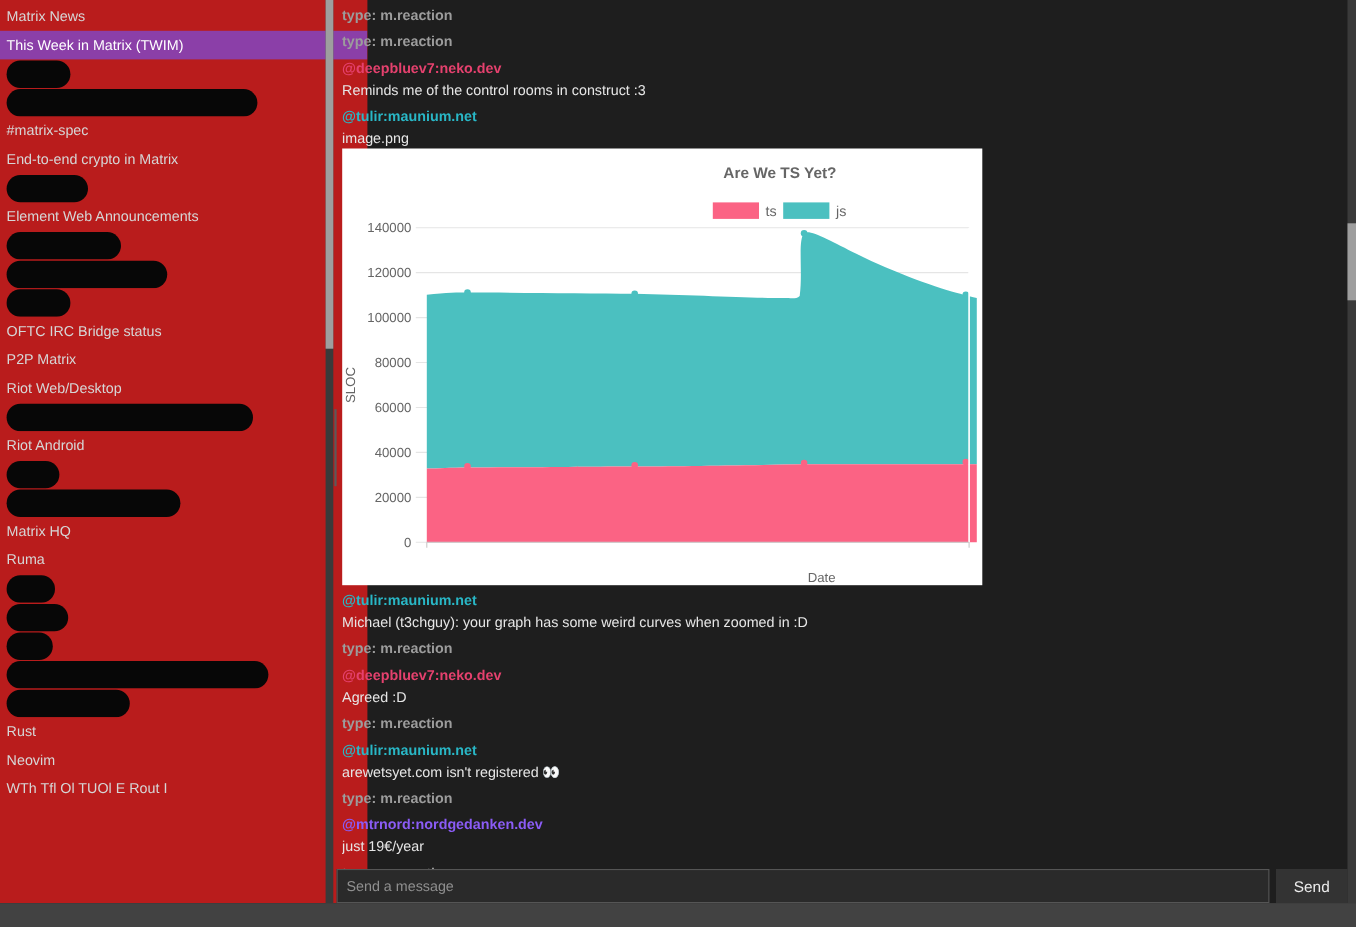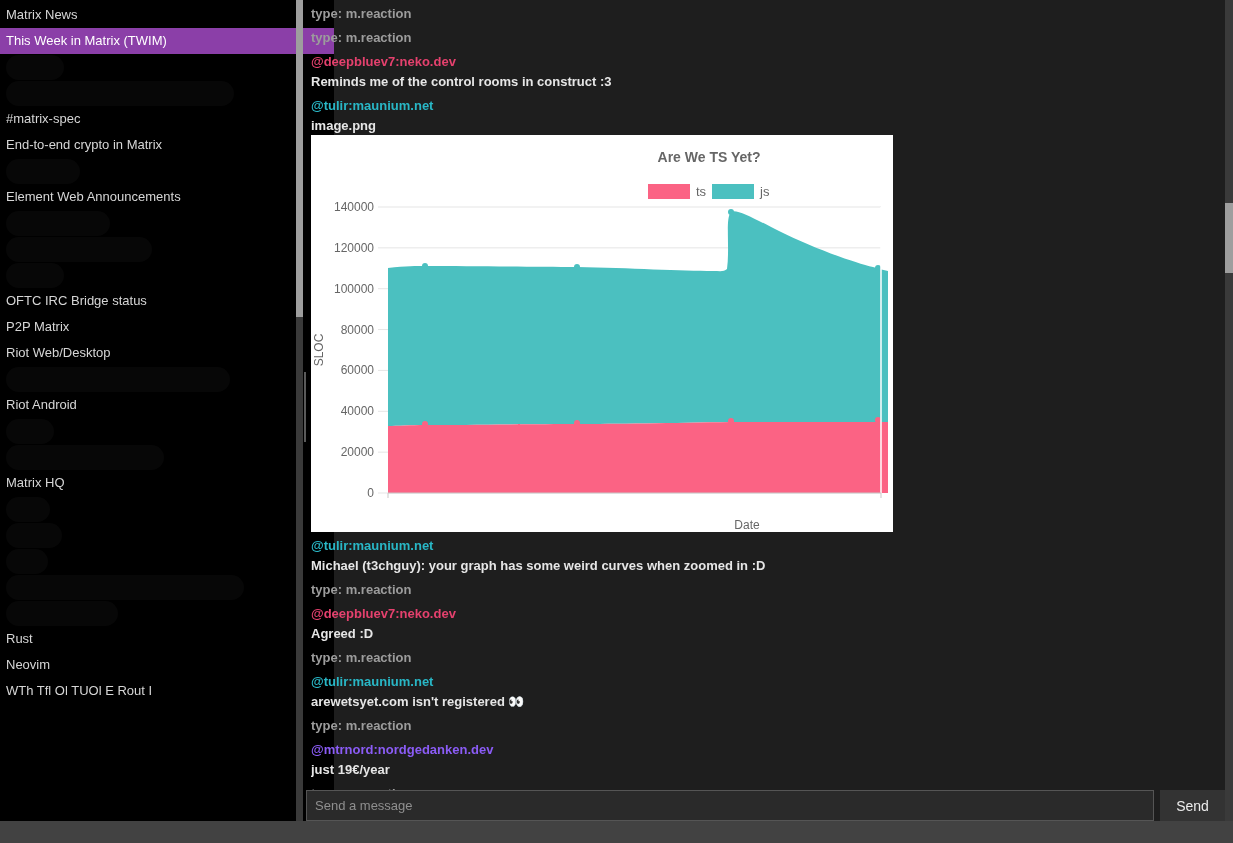--- a/index.html
+++ b/index.html
@@ -1,33 +1,33 @@
 <!DOCTYPE html>
 <html><head>
 <meta charset="utf-8">
 <style>
   html,body{margin:0;padding:0;}
   body{
     width:1233px;height:843px;position:relative;overflow:hidden;
     background:#1e1e1e;font-family:"Liberation Sans",sans-serif;
   }
   
-  .sidebar{position:absolute;left:0;top:0;width:334px;height:821px;background:#000000;overflow:hidden;padding-top:2px;box-sizing:border-box;}
+  .sidebar{position:absolute;left:0;top:0;width:334px;height:821px;background:#b91c1c;overflow:hidden;padding-top:2px;box-sizing:border-box;}
   .room-row{height:26px;line-height:26px;padding-left:6px;font-size:13px;color:#d6d6d6;white-space:nowrap;overflow:hidden;}
   .room-row.selected{background:#8b3fa8;color:#ffffff;}
   .redact-pill{height:25px;margin-top:1px;background:#070707;border-radius:13px;}
   .sidebar-scroll{position:absolute;left:296px;top:0;width:7px;height:821px;background:#3a3a3a;}
   .sidebar-scroll .thumb{position:absolute;left:0;top:0;width:7px;height:317px;background:#9e9e9e;}
   .splitter{position:absolute;left:304px;top:372px;width:2px;height:70px;background:#5a5a5a;}
   
   .chat{position:absolute;left:311px;top:0;width:910px;height:843px;overflow:hidden;}
   .line{height:20px;line-height:20px;font-size:13px;white-space:nowrap;}
   .line.event{color:#9c9c9c;margin-top:4px;font-weight:bold;}
   .line.sender{font-weight:bold;margin-top:4px;}
-  .line.body{color:#e6e6e6;margin-top:0;font-weight:bold;}
+  .line.body{color:#e6e6e6;margin-top:0;}
   .msg-image{width:582px;height:397px;background:#ffffff;margin-top:-1px;margin-bottom:4px;}
   .msg-image svg{display:block;}
   .chart-title{font:bold 14px "Liberation Sans",sans-serif;fill:#666666;}
   .chart-label{font:12px "Liberation Sans",sans-serif;fill:#666666;}
   .legend-label{font:13px "Liberation Sans",sans-serif;fill:#666666;}
   .tick-label{font:12px "Liberation Sans",sans-serif;fill:#666666;}
   
   .composer{position:absolute;left:305px;top:790px;width:920px;height:31px;}
   .msg-input{position:absolute;left:1px;top:0;width:848px;height:31px;box-sizing:border-box;
     background:#2a2a2a;border:1px solid #555555;color:#cccccc;font-size:13px;
@@ -75,20 +75,21 @@
         <div class="redact-pill" style="width: 224px;"></div>
       </div>
       <div class="room-row">Riot Android</div>
       <div class="room-row">
         <div class="redact-pill" style="width: 48px;"></div>
       </div>
       <div class="room-row">
         <div class="redact-pill" style="width: 158px;"></div>
       </div>
       <div class="room-row">Matrix HQ</div>
+      <div class="room-row">Ruma</div>
       <div class="room-row">
         <div class="redact-pill" style="width: 44px;"></div>
       </div>
       <div class="room-row">
         <div class="redact-pill" style="width: 56px;"></div>
       </div>
       <div class="room-row">
         <div class="redact-pill" style="width: 42px;"></div>
       </div>
       <div class="room-row">

